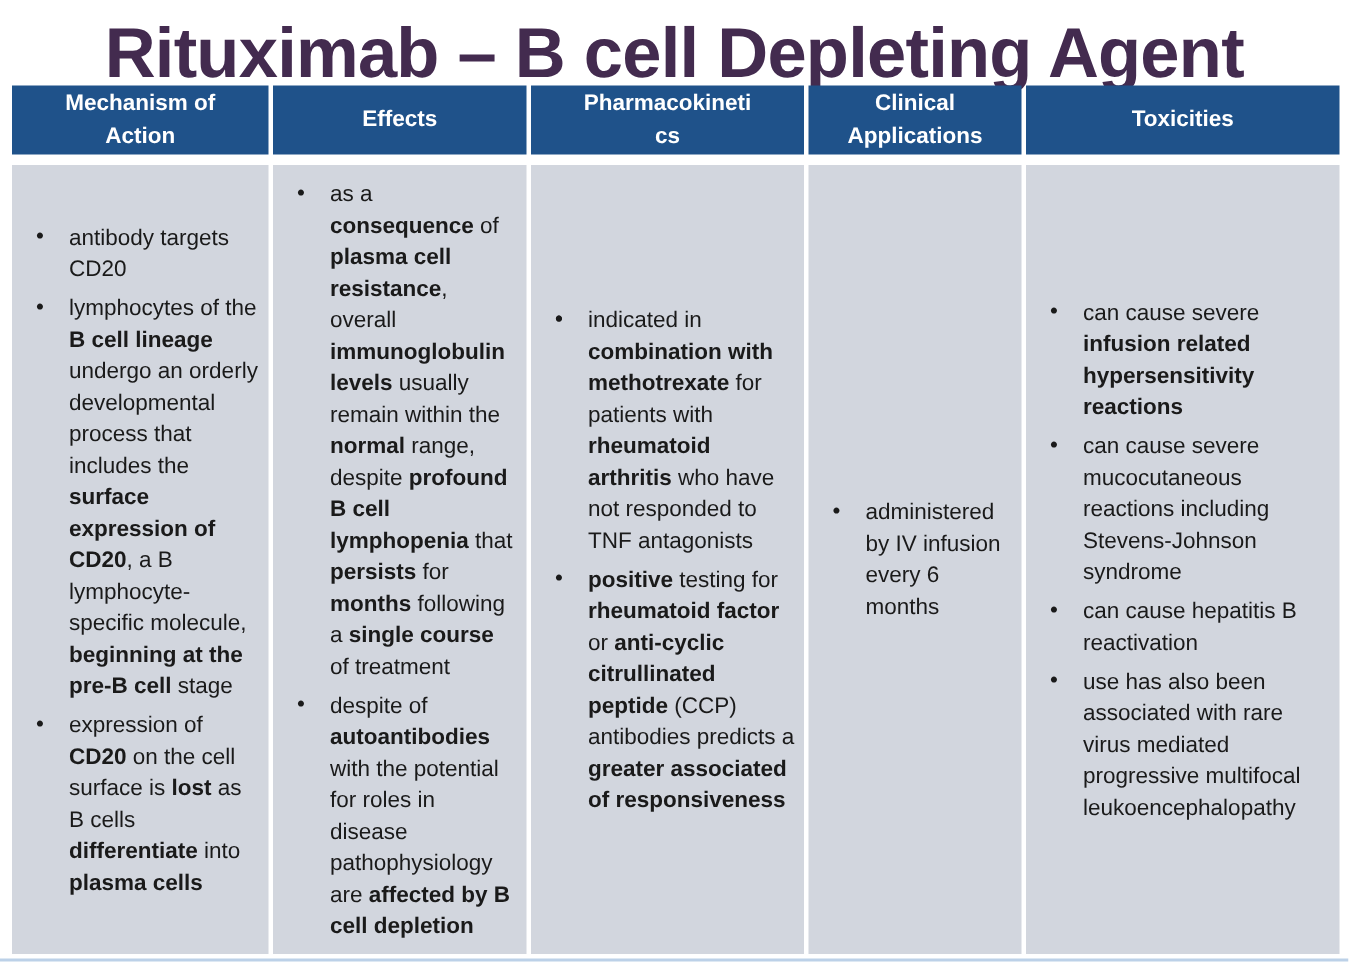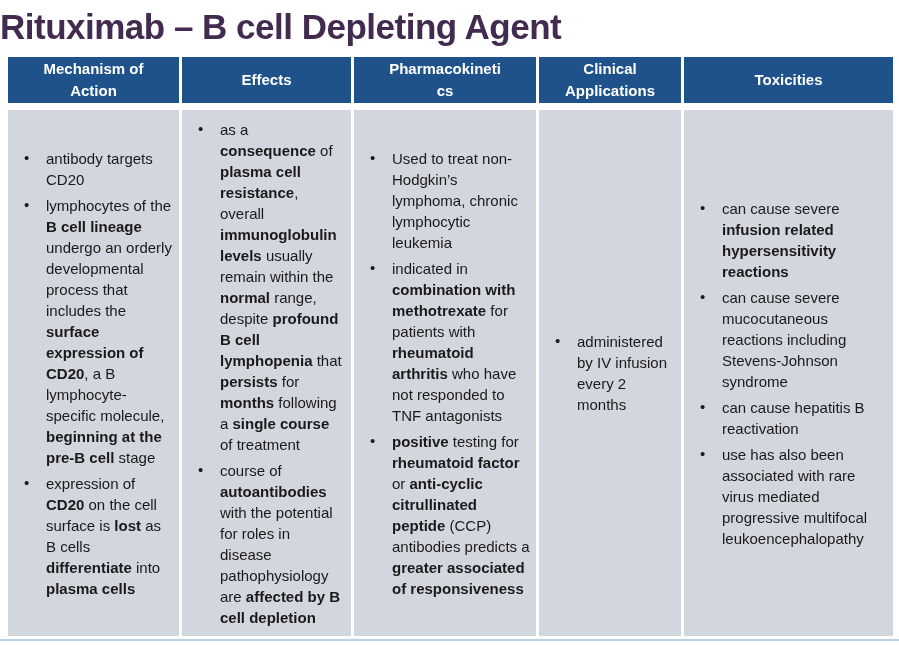--- a/index.html
+++ b/index.html
@@ -3,22 +3,22 @@
 <meta charset="utf-8">
 <style>
   html,body { margin:0; padding:0; }
   body {
     width:899px; height:645px; position:relative;
     background:#ffffff; overflow:hidden;
     font-family:"Liberation Sans", sans-serif;
     color:var(--body-text,#1a1a1a);
   }
   .title {
-    margin:0; padding-top:7px; 
-    font-size:35px; font-weight:bold; letter-spacing:-0.5px;
+    margin:0; padding-top:7px; text-align:center;
+    font-size:47px; font-weight:bold; letter-spacing:-0.5px;
     color:var(--title-color,#432B4F);
   }
   .drug-table {
     position:absolute; left:8px; top:57px; width:744px;
     display:grid;
     grid-template-columns:171px 169px 182px 142px 209px;
     grid-template-rows:46px 526px;
     column-gap:3px; row-gap:7px;
     background:transparent;
   }
@@ -58,33 +58,33 @@
     <div class="cell">
       <ul class="bullets">
         <li><span class="bullet">•</span><span>antibody targets CD20</span></li>
         <li><span class="bullet">•</span><span>lymphocytes of the </span><b>B cell lineage</b><span> undergo an orderly developmental process that includes the </span><b>surface expression of CD20</b><span>, a B lymphocyte-specific molecule, </span><b>beginning at the pre-B cell</b><span> stage</span></li>
         <li><span class="bullet">•</span><span>expression of </span><b>CD20</b><span> on the cell surface is </span><b>lost</b><span> as B cells </span><b>differentiate</b><span> into </span><b>plasma cells</b></li>
       </ul>
     </div>
     <div class="cell">
       <ul class="bullets">
         <li><span class="bullet">•</span><span>as a </span><b>consequence</b><span> of </span><b>plasma cell resistance</b><span>, overall </span><b>immunoglobulin levels</b><span> usually remain within the </span><b>normal</b><span> range, despite </span><b>profound B cell lymphopenia</b><span> that </span><b>persists</b><span> for </span><b>months</b><span> following a </span><b>single course</b><span> of treatment</span></li>
-        <li><span class="bullet">•</span><span>course of </span><b>autoantibodies</b><span> with the potential for roles in disease pathophysiology are </span><b>affected by B cell depletion</b></li>
+        <li><span class="bullet">•</span><span>despite of </span><b>autoantibodies</b><span> with the potential for roles in disease pathophysiology are </span><b>affected by B cell depletion</b></li>
       </ul>
     </div>
     <div class="cell">
       <ul class="bullets">
-        <li><span class="bullet">•</span><span>Used to treat non-Hodgkin’s lymphoma, chronic lymphocytic leukemia</span></li>
+        <li><span class="bullet">•</span></li>
         <li><span class="bullet">•</span><span>indicated in </span><b>combination with methotrexate</b><span> for patients with </span><b>rheumatoid arthritis</b><span> who have not responded to TNF antagonists</span></li>
         <li><span class="bullet">•</span><b>positive</b><span> testing for </span><b>rheumatoid factor</b><span> or </span><b>anti-cyclic citrullinated peptide</b><span> (CCP) antibodies predicts a </span><b>greater associated of responsiveness</b></li>
       </ul>
     </div>
     <div class="cell">
       <ul class="bullets">
-        <li><span class="bullet">•</span><span>administered by IV infusion every 2 months</span></li>
+        <li><span class="bullet">•</span><span>administered by IV infusion every 6 months</span></li>
       </ul>
     </div>
     <div class="cell">
       <ul class="bullets">
         <li><span class="bullet">•</span><span>can cause severe </span><b>infusion related hypersensitivity reactions</b></li>
         <li><span class="bullet">•</span><span>can cause severe mucocutaneous reactions including Stevens-Johnson syndrome</span></li>
         <li><span class="bullet">•</span><span>can cause hepatitis B reactivation</span></li>
         <li><span class="bullet">•</span><span>use has also been associated with rare virus mediated progressive multifocal leukoencephalopathy</span></li>
       </ul>
     </div>

